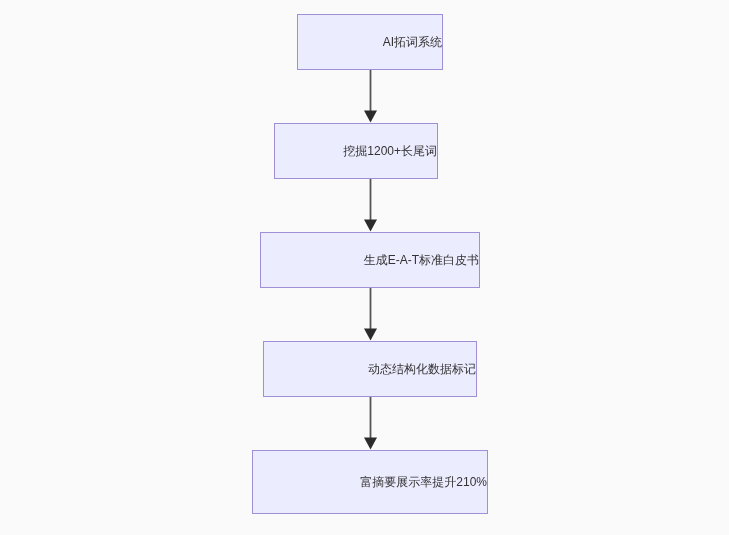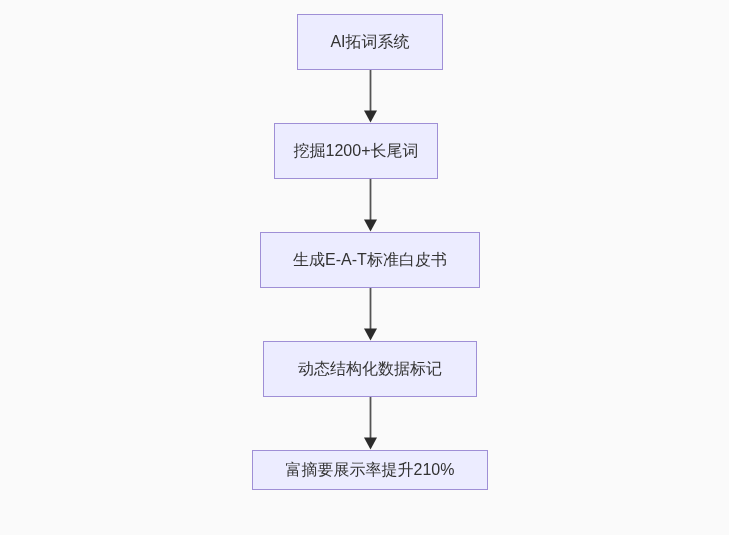--- a/index.html
+++ b/index.html
@@ -23,34 +23,34 @@
   }
   .edge-layer {
     position: absolute;
     left: 0; top: 0;
     width: 729px; height: 535px;
   }
   .flow-node {
     position: absolute;
     display: flex;
     align-items: center;
-    justify-content: center;
+    justify-content: flex-end;
     background: var(--node-fill);
     border: 1.3px solid var(--node-border);
     color: var(--node-text);
-    font-size: 16px;
+    font-size: 12px;
     line-height: 1;
     text-align: center;
     white-space: nowrap;
   }
   .n1 { left: 297px; top: 14px;  width: 146px; height: 56px; }
   .n2 { left: 274px; top: 123px; width: 164px; height: 56px; }
   .n3 { left: 260px; top: 232px; width: 220px; height: 56px; }
   .n4 { left: 263px; top: 341px; width: 214px; height: 56px; }
-  .n5 { left: 252px; top: 450px; width: 236px; height: 40px; }
+  .n5 { left: 252px; top: 450px; width: 236px; height: 64px; }
   .edge-line { stroke: var(--edge-line); stroke-width: 1.8; }
   .edge-head { fill: var(--edge-head); }
 </style>
 </head>
 <body>
 
 <div class="canvas">
 
   <svg class="edge-layer" viewBox="0 0 729 535" xmlns="http://www.w3.org/2000/svg" aria-hidden="true">
     <g>

